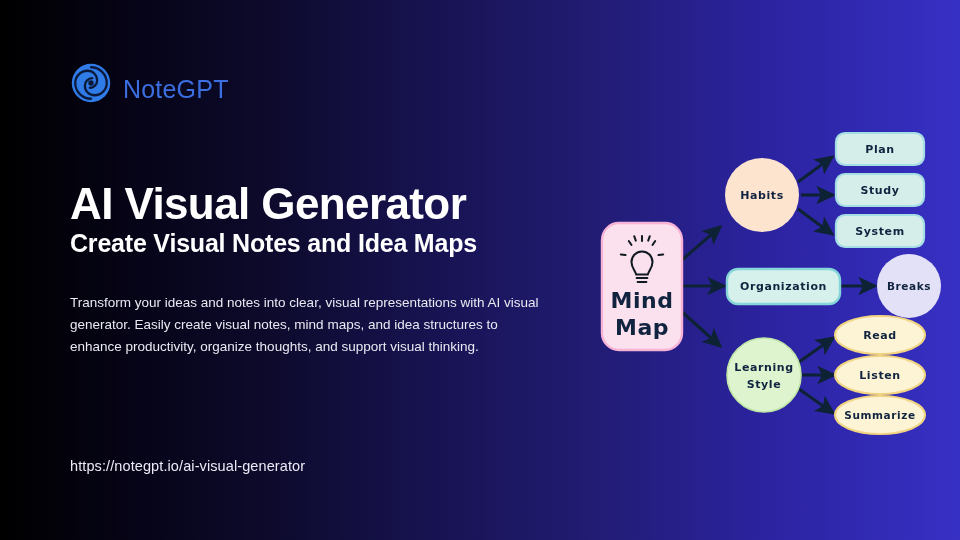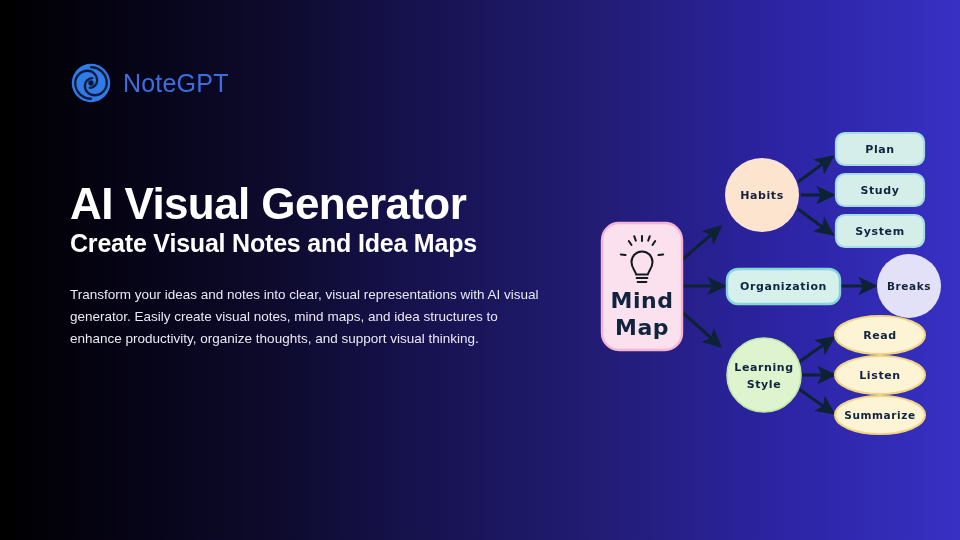--- a/index.html
+++ b/index.html
@@ -8,41 +8,41 @@
     font-family: "Liberation Sans", sans-serif;
     background: linear-gradient(90deg, #000000 0%, #060417 14%, #0d0a2c 28%, #171351 45%, #221c74 62%, #2b23a0 80%, #3730c4 100%);
     position: relative;
   }
 
   
   .left-col {
     position:absolute; left:70px; top:0; width:540px; height:540px;
   }
 
-  .brand { position:absolute; left:0; top:62px; display:flex; align-items:center; gap:11px; }
+  .brand { position:absolute; left:0; top:62px; display:flex; align-items:flex-end; gap:11px; }
   .brand-mark { width:42px; height:42px; display:block; }
   .brand-name {
     font-size:25px; font-weight:400; color:#3b6fe0;
     letter-spacing:0.2px; font-family:"Liberation Sans", sans-serif;
   }
 
   .page-title {
     position:absolute; left:0; top:148px;
     font-size:44px; font-weight:700; color:#ffffff;
     letter-spacing:-0.6px; line-height:1.1;margin-top:32px;
   }
 
   .page-subtitle {
     position:absolute; left:0; top:228px;
     font-size:25px; font-weight:700; color:#ffffff;
     letter-spacing:-0.2px; line-height:1.2;
   }
 
   .page-desc {
-    position:absolute; left:0; top:284px; width:480px;
+    position:absolute; left:0; top:292px; width:480px;
     font-size:13.5px; font-weight:400; color:#e9e9f2;
     line-height:1.62;
   }
 
   .page-url {
     position:absolute; left:0; top:458px;
     font-size:14.5px; font-weight:400; color:#eceaf6;
     letter-spacing:0.1px;
   }
 
@@ -75,20 +75,21 @@
     </svg>
     <span class="brand-name">NoteGPT</span>
   </div>
 
   <h1 class="page-title">AI Visual Generator</h1>
 
   <h2 class="page-subtitle">Create Visual Notes and Idea Maps</h2>
 
   <p class="page-desc">Transform your ideas and notes into clear, visual representations with AI visual generator. Easily create visual notes, mind maps, and idea structures to enhance productivity, organize thoughts, and support visual thinking.</p>
 
+  <div class="page-url">https://notegpt.io/ai-visual-generator</div>
 </div>
 
 <div class="diagram">
 <svg width="360" height="340" viewBox="0 0 360 340">
   <defs>
     <marker id="ah" markerWidth="7" markerHeight="7" refX="5.4" refY="3.2" orient="auto">
       <path d="M0,0.2 L6.4,3.2 L0,6.2 L1.5,3.2 Z" fill="#0e2236"></path>
     </marker>
   </defs>
 

